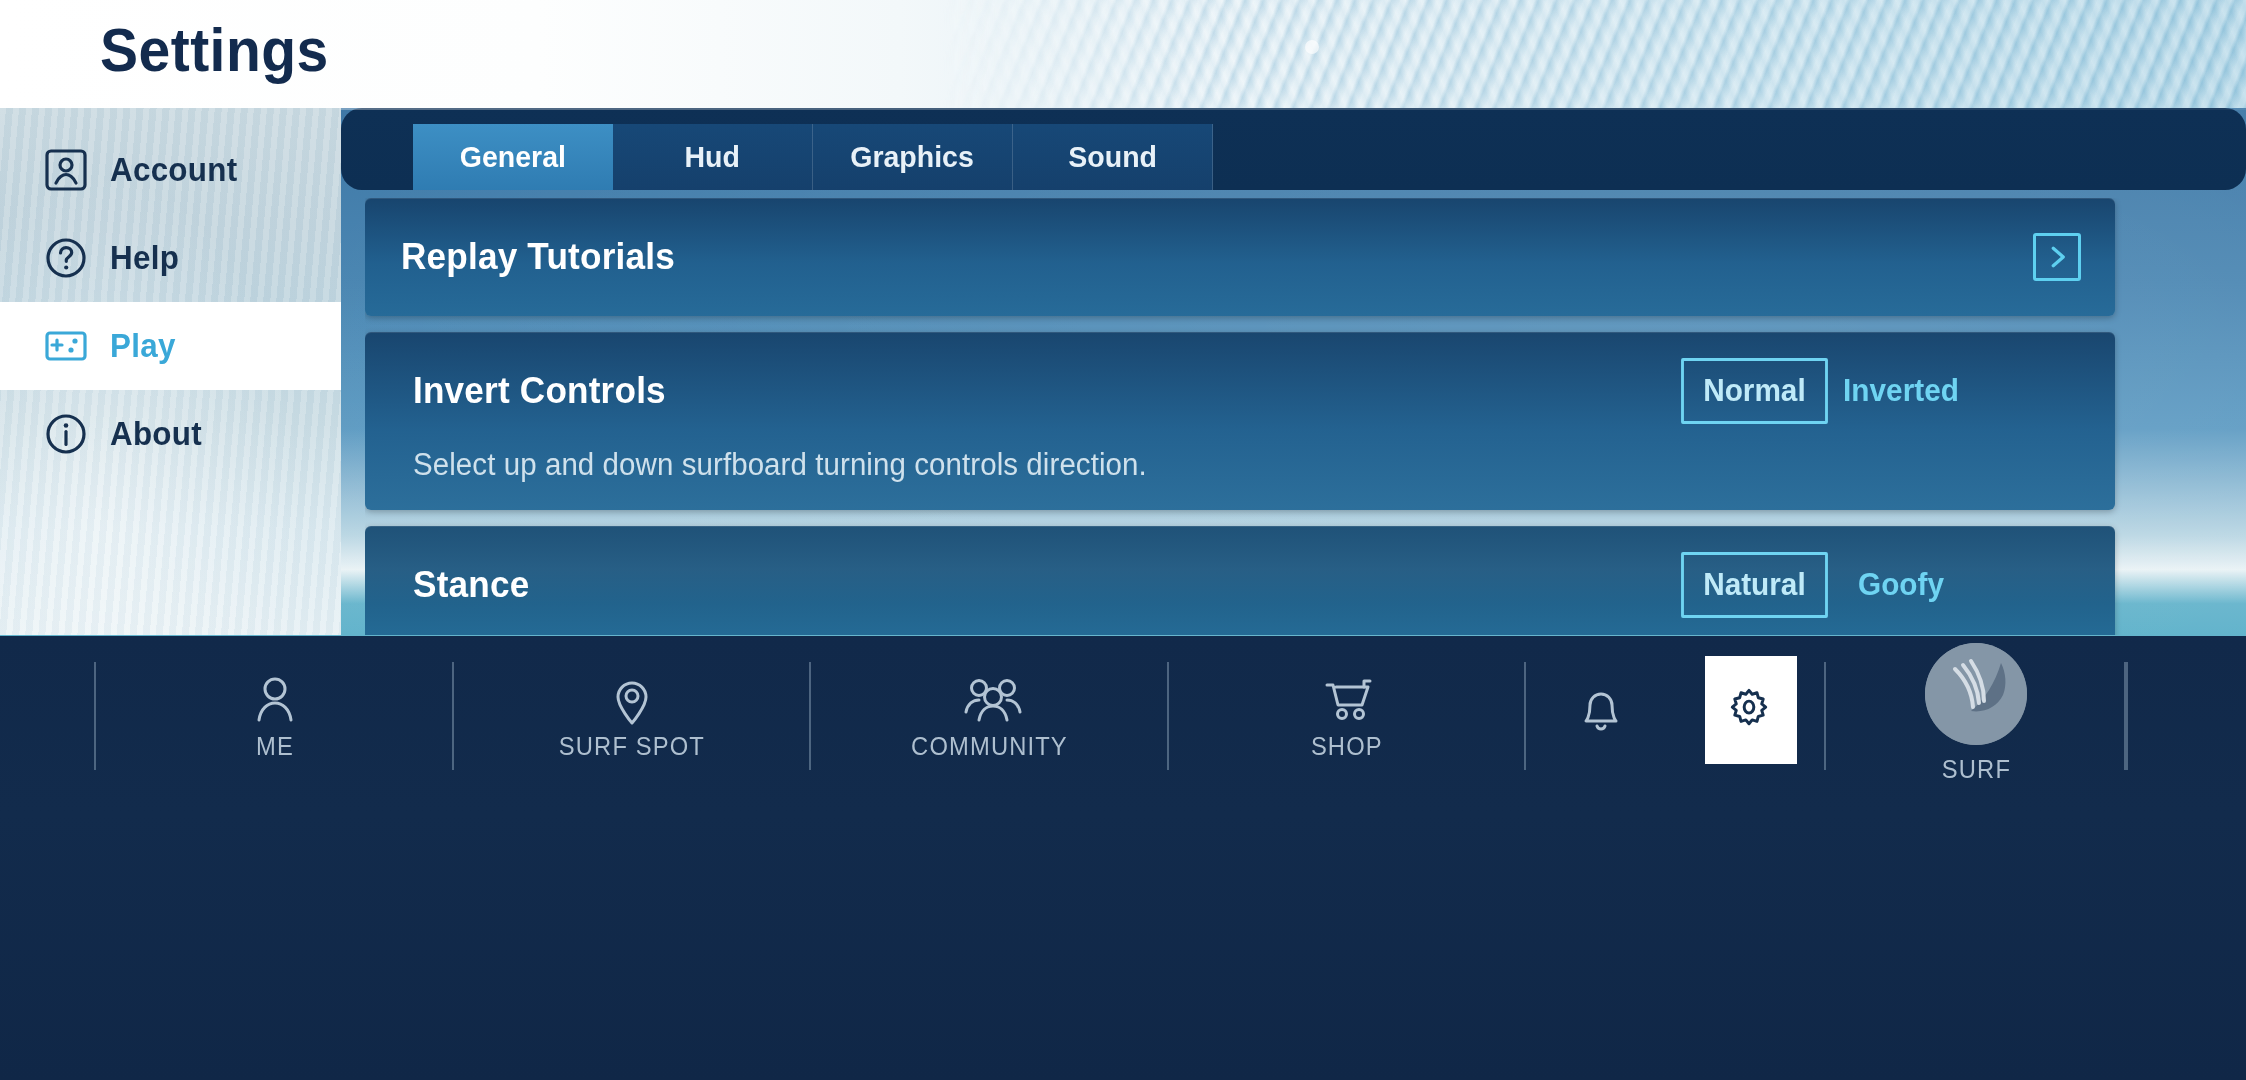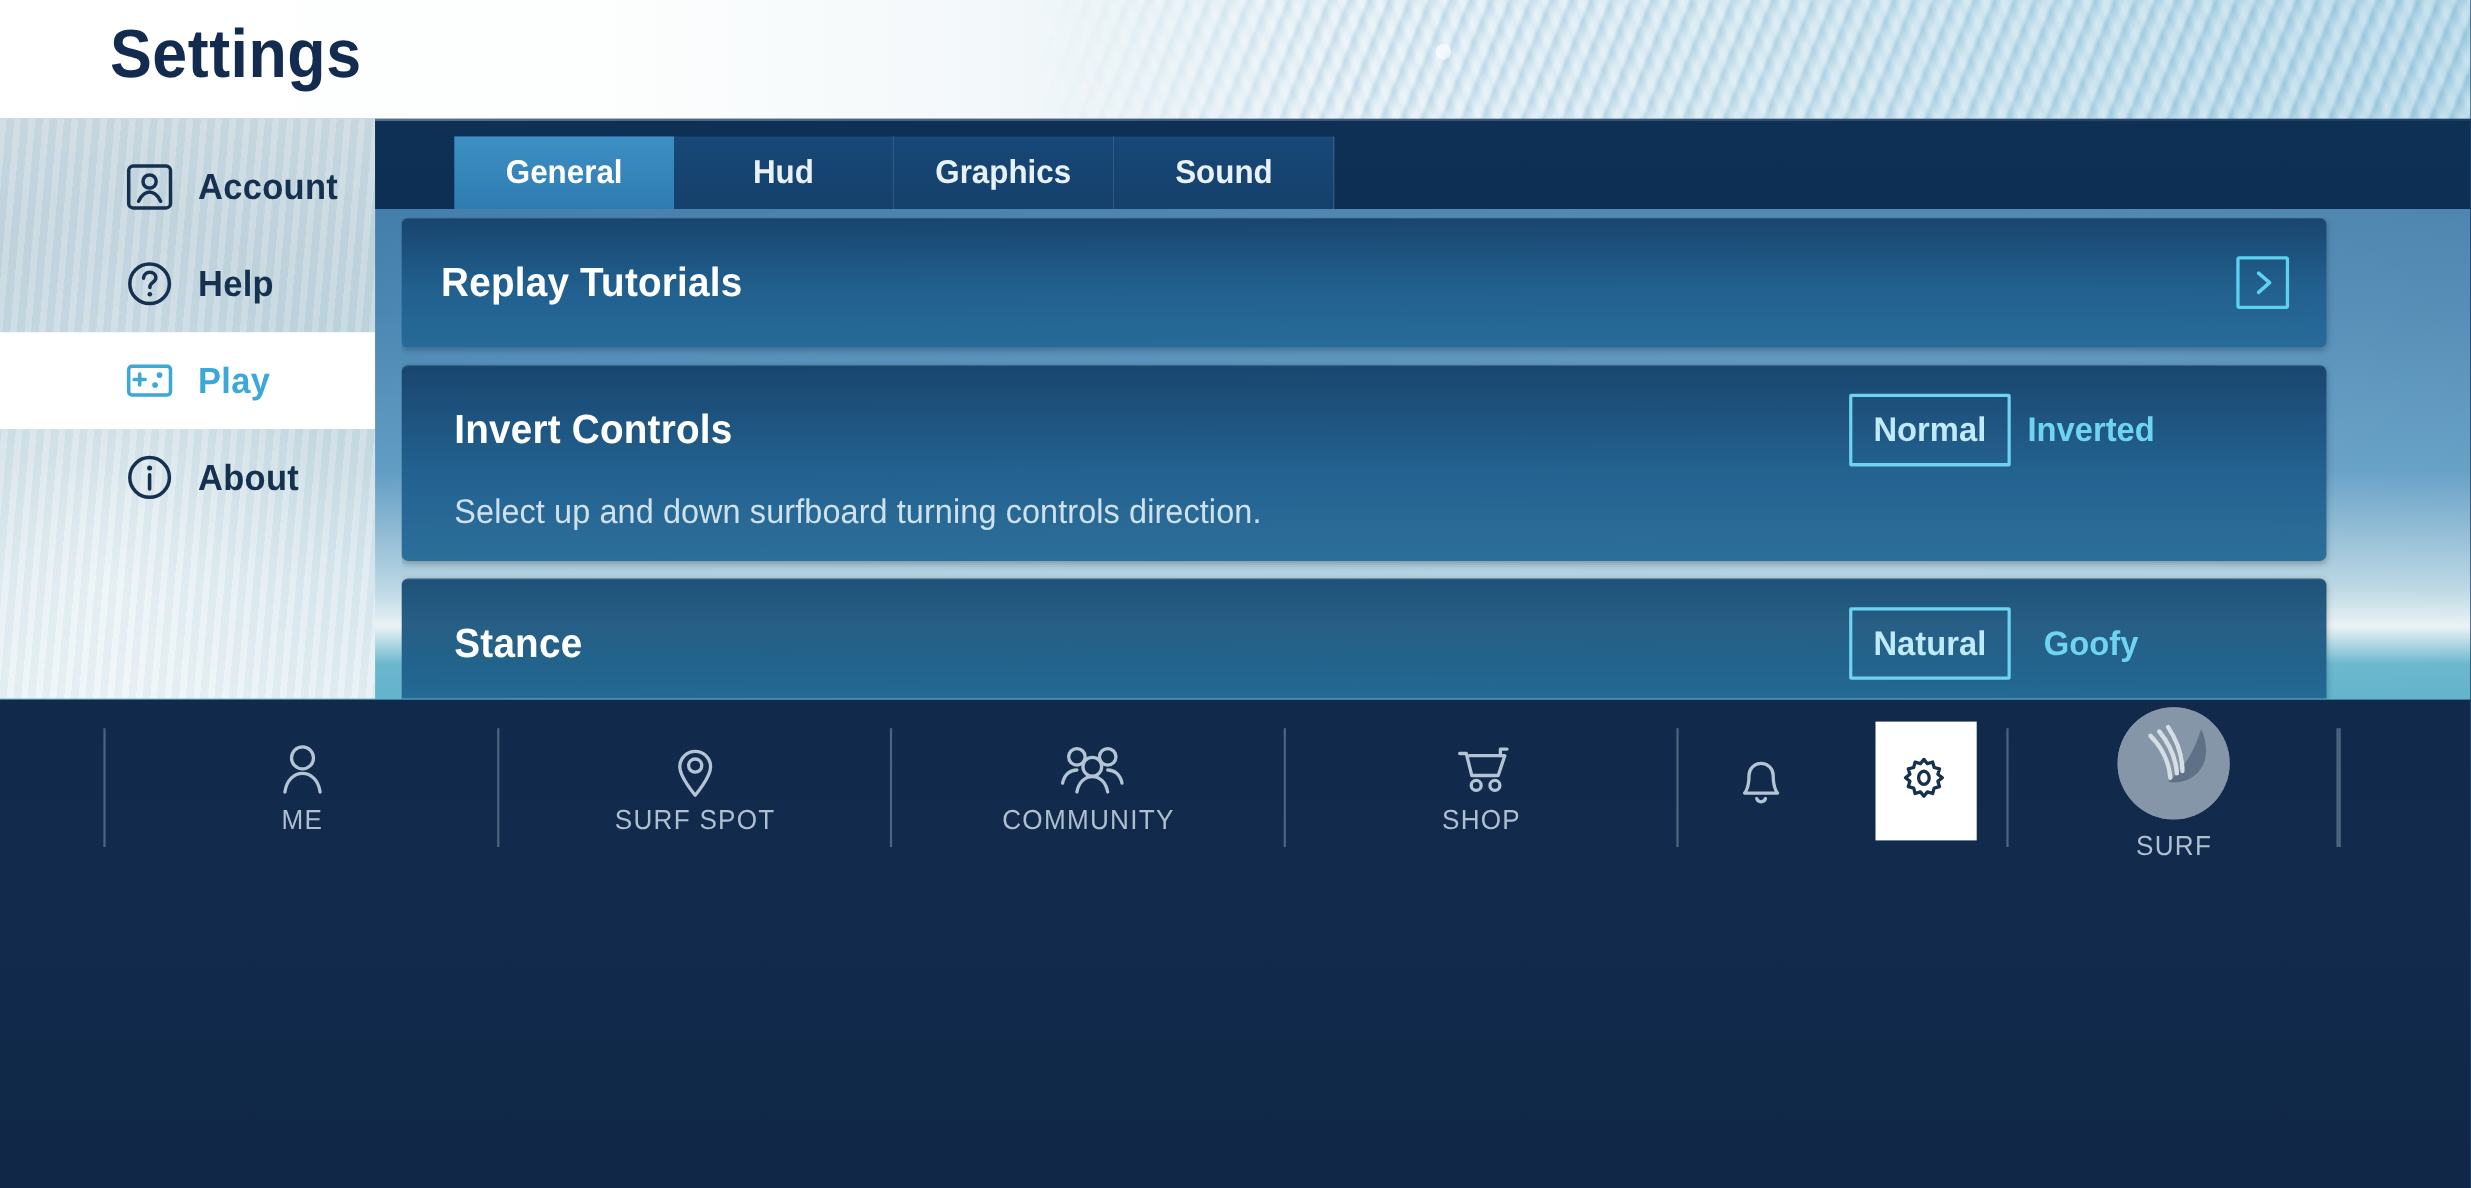--- a/index.html
+++ b/index.html
@@ -70,21 +70,21 @@
     overflow:hidden;
   }
   .sidebar:before{
     content:"";position:absolute;inset:0;
     background:
       repeating-linear-gradient(95deg, rgba(255,255,255,.16) 0 6px, rgba(160,190,208,.10) 6px 13px),
       radial-gradient(ellipse at 30% 80%, rgba(255,255,255,.45), transparent 60%);
   }
   .side-item {
     position:relative; display:flex; align-items:center; height:88px;
-    padding-left:114px; gap:22px;
+    padding-left:44px; gap:22px;
     color:#16304f;
   }
   .side-item .side-label {
     font-size:33px; font-weight:bold; letter-spacing:.3px;
     font-family:"Liberation Sans Narrow","Liberation Sans",sans-serif;
     transform:scaleX(.95); transform-origin:left center;
   }
   .side-item.active {
     background:#ffffff;
     color:#3aa8d8;
@@ -92,21 +92,21 @@
   .side-item.active .side-label{ color:#3aa8d8; }
   .side-icon { width:44px; height:44px; flex:0 0 44px; display:block; }
 
   
   .main {
     position:absolute; left:341px; top:108px; width:1905px; height:527px;
   }
   .tabstrip {
     position:absolute; left:0; top:0; width:1905px; height:82px;
     background:linear-gradient(180deg,#0e3055 0%,#0d2f53 100%);
-    display:flex; align-items:flex-end;
+    display:flex; align-items:flex-end;border-radius:21px;
   }
   .tabstrip:before{
     content:"";position:absolute;left:0;right:0;top:0;height:2px;
     background:linear-gradient(90deg,rgba(255,255,255,.30),rgba(255,255,255,.06));
   }
   .tab {
     position:relative;
     width:200px; height:66px; margin-top:16px;
     display:flex; align-items:center; justify-content:center;
     background:linear-gradient(180deg,#174877 0%,#15406c 100%);

